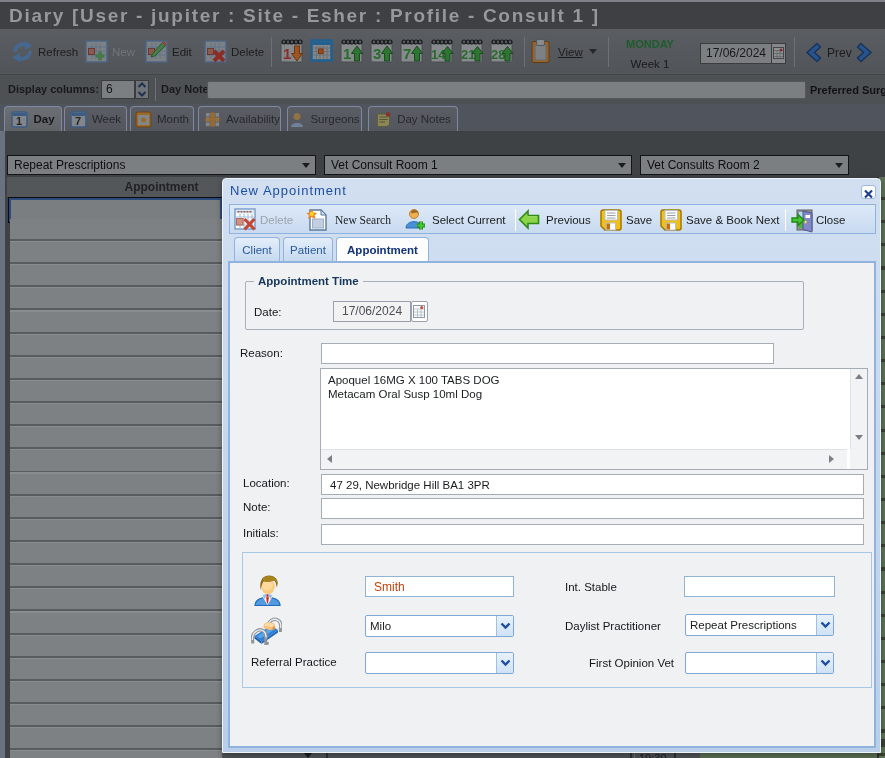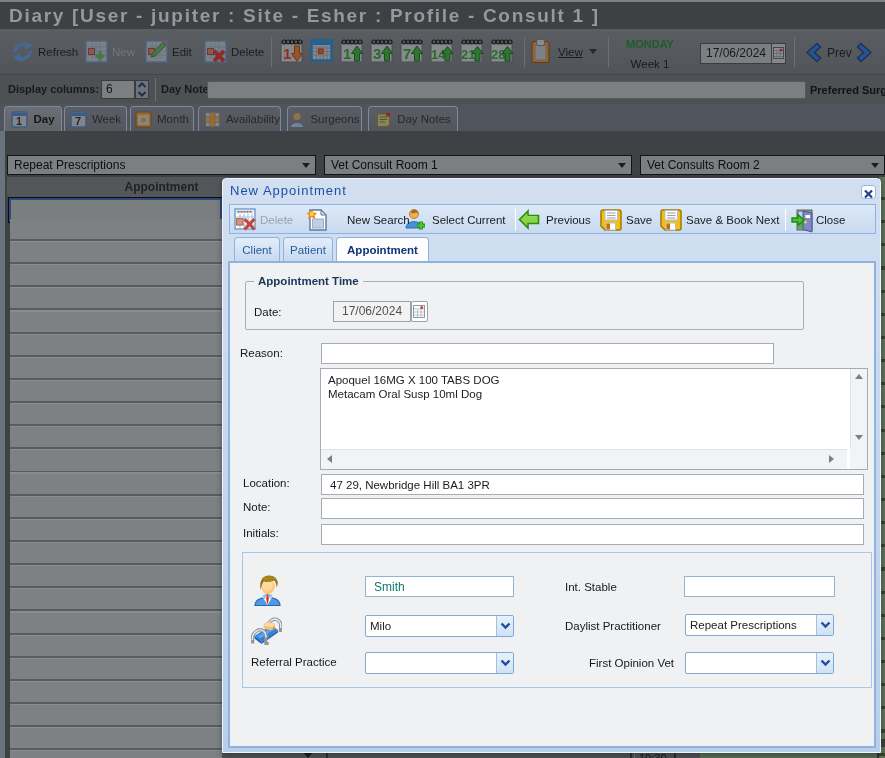--- a/index.html
+++ b/index.html
@@ -48,21 +48,21 @@
 .winp{left:91px;width:543px;height:21px;}
 #reason{top:80px;left:91px;width:453px;height:21px;}
 #listbox{position:absolute;left:90px;top:105px;width:548px;height:102px;background:#fff;border:1px solid #a6acb6;font-size:11.5px;color:#1a1c1e;}
 #lbtxt{position:absolute;left:7px;top:5px;line-height:13.5px;}
 .sb{position:absolute;background:#f2f3f4;}
 .tri{position:absolute;width:0;height:0;border:4px solid transparent;}
 #box{position:absolute;left:12px;top:289px;width:630px;height:136px;border:1px solid #a6c8e8;}
 .combo{position:absolute;width:149px;height:22px;background:#fff;border:1px solid #7fa8d4;border-radius:2px;}
 .cbtn{position:absolute;right:0;top:0;width:17px;height:20px;background:linear-gradient(#e8f1fb,#cfe2f6);border-left:1px solid #9ec0e4;}
 .cbtn svg{position:absolute;left:3px;top:6px;}
-.ph{color:#0f766e;}
+.ph{color:#c2410c;}
 .fld{font-size:12px;color:#1a1c1e;line-height:20px;padding-left:8px;}
 .combo.fld{font-size:11.5px;padding-left:4px;}
 </style></head>
 <body>
 <div id="app">
  <div id="titlebar" class="abs">Diary [User - jupiter : Site - Esher : Profile - Consult 1 ]</div>
 
  <div id="toolbar" class="abs">
 
   <svg class="abs" style="left:11px;top:11px;" width="23" height="23" viewBox="0 0 23 23">
@@ -284,21 +284,21 @@
         </svg>
    <span>Day Notes</span>
       </div>
  </div>
 
  <div id="mainarea" class="abs">
   <div style="position:absolute;left:0;top:0;width:5px;height:627px;background:#6a7280;"></div>
 
   <div class="ddrow" style="left:7px;top:24px;width:309px;">Repeat Prescriptions<span class="dda"></span></div>
   <div class="ddrow" style="left:324px;top:24px;width:308px;">Vet Consult Room 1<span class="dda"></span></div>
-  <div class="ddrow" style="left:640px;top:24px;width:245px;">Vet Consults Room 2<span class="dda"></span></div>
+  <div class="ddrow" style="left:640px;top:24px;width:209px;">Vet Consults Room 2<span class="dda"></span></div>
 
   <div style="position:absolute;left:7px;top:46px;width:309px;height:21px;background:#54575a;border-bottom:1px solid #3a3c3e;
    font-size:12px;font-weight:bold;color:#202225;text-align:center;line-height:21px;">Appointment</div>
 
   <div style="position:absolute;left:9px;top:67px;width:213px;height:24px;background:#7b7e81;border:2px solid #2c4a7c;outline:1px solid #0a0c10;"></div>
 
   <div style="position:absolute;left:10px;top:88px;width:212px;height:539px;
    background:repeating-linear-gradient(#7e8183 0px,#7e8183 20px,#595c5e 20px,#595c5e 22px,#8a8d8f 22px,#8a8d8f 23.15px);"></div>
 
   <div style="position:absolute;left:877px;top:46px;width:2px;height:581px;background:#2e3134;"></div>
@@ -376,21 +376,21 @@
    <svg class="abs" style="left:560px;top:3px;" width="25" height="25" viewBox="0 0 25 25">
     <rect x="7" y="2" width="15" height="20" fill="#909498" stroke="#5e6266"></rect>
     <rect x="9" y="4" width="11" height="16" fill="#b0e0f0"></rect>
     <rect x="9" y="14" width="11" height="6" fill="#50b040"></rect>
     <path d="M13 3 L22 5 V24 L13 21.5 Z" fill="#8088c8" stroke="#50548c"></path>
     <rect x="15.5" y="7" width="4.5" height="3" fill="#fff"></rect>
     <circle cx="15.5" cy="14" r="1.6" fill="#e8e0c0" stroke="#a0986e"></circle>
     <path d="M2 10 H8 V6.5 L14 12 L8 17.5 V14 H2 Z" fill="#48c434" stroke="#1e8c10" stroke-width="1.4"></path>
    </svg>
    <span class="dtxt" style="left:30px;color:#9ba3ac;">Delete</span>
-   <span class="dtxt" style="left:117px;">New Search</span>
+   <span class="dtxt" style="left:105px;font-family:Liberation Serif, serif;">New Search</span>
    <span class="dtxt" style="left:202px;">Select Current</span>
    <div class="dsep" style="left:285px;"></div>
    <span class="dtxt" style="left:316px;">Previous</span>
    <span class="dtxt" style="left:396px;">Save</span>
    <span class="dtxt" style="left:456px;">Save &amp; Book Next</span>
    <div class="dsep" style="left:555px;"></div>
    <span class="dtxt" style="left:586px;">Close</span>
   </div>
 
   <div id="dlgtabs">

